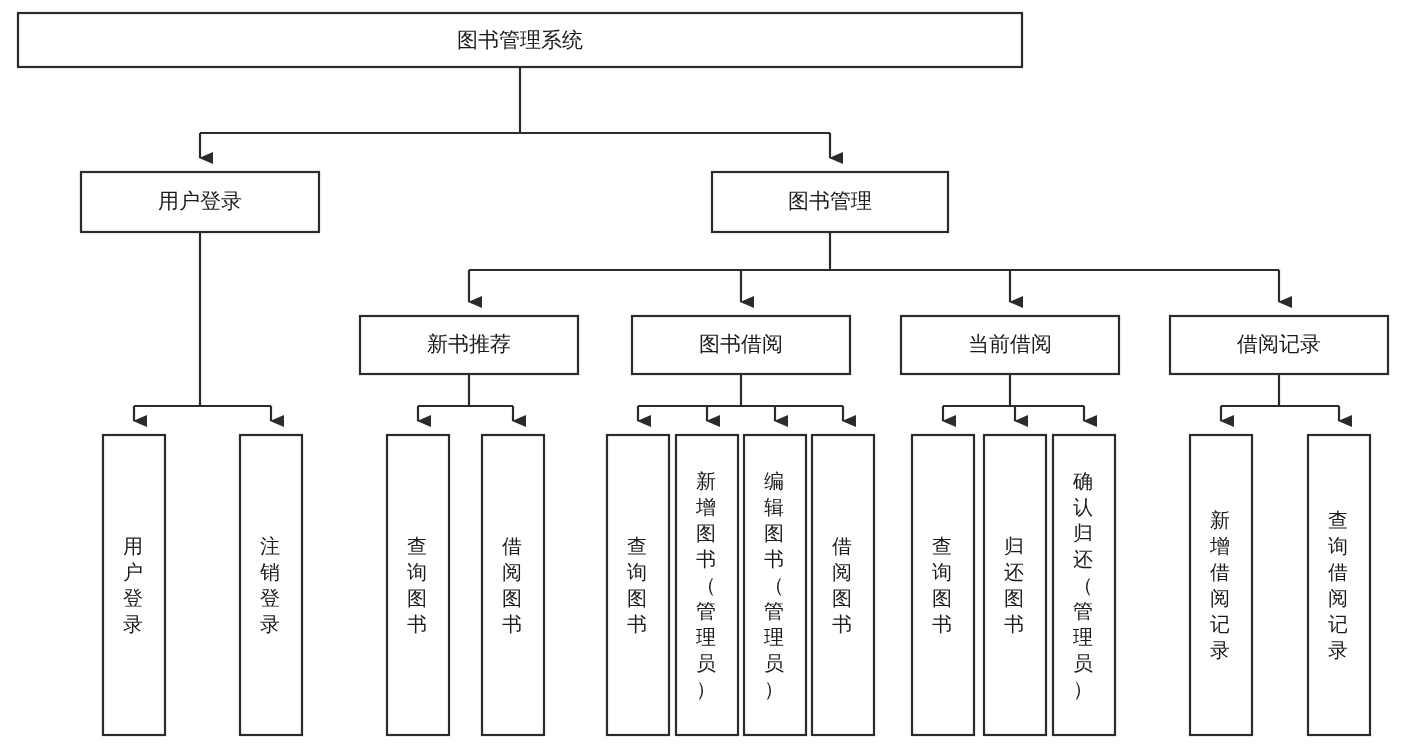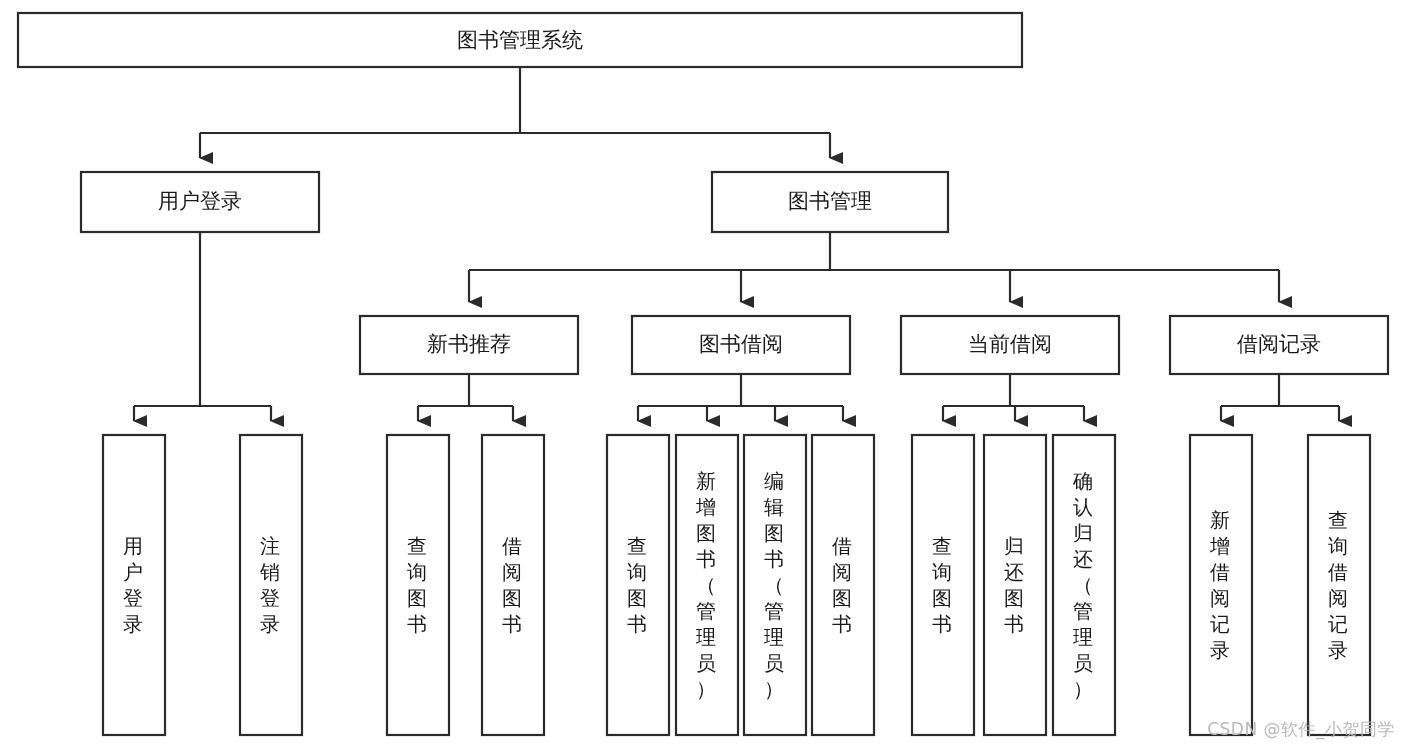--- a/index.html
+++ b/index.html
@@ -199,15 +199,14 @@
         <rect class="node-rect" x="1190" y="435" width="62" height="300"></rect>
         <text class="node-label-v vtext" x="1221" y="0"><tspan x="1221" y="527.28">新</tspan><tspan x="1221" y="553.28">增</tspan><tspan x="1221" y="579.28">借</tspan><tspan x="1221" y="605.28">阅</tspan><tspan x="1221" y="631.28">记</tspan><tspan x="1221" y="657.28">录</tspan></text>
       </g>
       <g>
         <rect class="node-rect" x="1308" y="435" width="62" height="300"></rect>
         <text class="node-label-v vtext" x="1339" y="0"><tspan x="1339" y="527.28">查</tspan><tspan x="1339" y="553.28">询</tspan><tspan x="1339" y="579.28">借</tspan><tspan x="1339" y="605.28">阅</tspan><tspan x="1339" y="631.28">记</tspan><tspan x="1339" y="657.28">录</tspan></text>
       </g>
     </g>
   </svg>
 
-  <div class="watermark">CSDN @软件_小贺同学</div>
 
 </div>
 
 </body></html>

